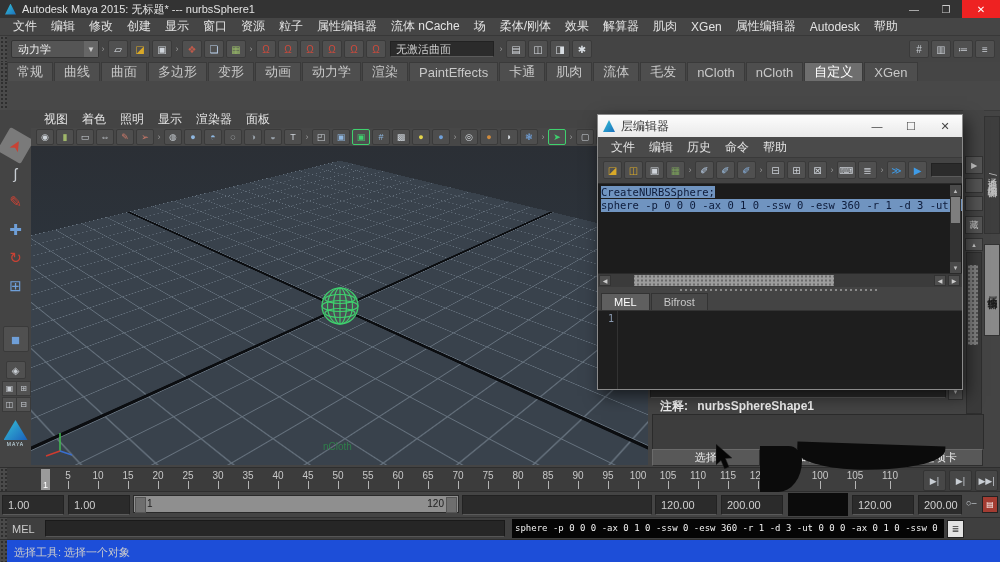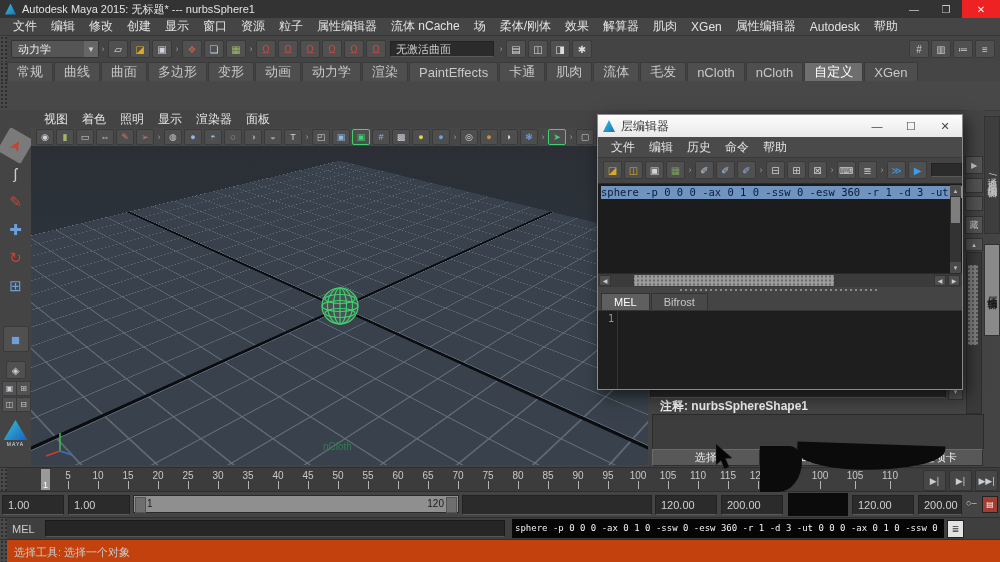--- a/index.html
+++ b/index.html
@@ -142,21 +142,21 @@
       color:#fff;font-size:8px;display:flex;align-items:center;justify-content:center;}
   
   #cmd-row{top:517px;left:0;width:1000px;height:22px;background:#3f3f3f;border-top:1px solid #2f2f2f;box-sizing:border-box;}
   #cmd-label{position:absolute;left:12px;top:5px;font-size:11px;color:#ccc;}
   #cmd-input{position:absolute;left:45px;top:2px;width:460px;height:17px;background:#262626;border:1px solid #1a1a1a;border-bottom-color:#555;box-sizing:border-box;}
   #cmd-result{position:absolute;left:512px;top:1px;width:432px;height:19px;background:#050505;color:#f2f2f2;
       font-family:"DejaVu Sans Mono",monospace;font-size:9px;line-height:19px;padding:0 3px;white-space:nowrap;overflow:hidden;box-sizing:border-box;}
   #cmd-se-toggle{position:absolute;left:947px;top:2px;width:15px;height:16px;background:#e3e3e3;color:#333;
       font-size:9px;display:flex;align-items:center;justify-content:center;border:1px solid #222;}
   
-  #help-row{top:539px;left:0;width:1000px;height:23px;background:#c2410c;border-top:1px solid #2f2f2f;box-sizing:border-box;}
+  #help-row{top:539px;left:0;width:1000px;height:23px;background:#1d4ed8;border-top:1px solid #2f2f2f;box-sizing:border-box;}
   #help-text{position:absolute;left:14px;top:5px;font-size:11px;color:#ccc;}
   .lhandle{position:absolute;left:0;top:0;bottom:0;width:7px;background:radial-gradient(#2e2e2e 1px,transparent 1.2px) 0 0/4px 4px #4a4a4a;}
 </style>
 </head>
 <body>
 
 <div id="app">
 
   <div id="titlebar" class="abs">
     <div id="maya-logo-sm"></div>
@@ -333,21 +333,21 @@
         <line x1="17" y1="24" x2="29" y2="28" stroke="#3a6fd0" stroke-width="1.5"></line>
       </svg>
       <span id="persp-label">nCloth</span>
     </div>
   </div>
 
   <div id="attr-field-sliver" class="abs tfield"></div>
   <div id="attr-spin" class="abs">▾</div>
   <div id="notes-row" class="abs">
     <span>注释:</span>
-    <span style="">nurbsSphereShape1</span>
+    <span style="margin-left:6px">nurbsSphereShape1</span>
   </div>
   <div id="notes-box" class="abs"></div>
   <div id="attr-buttons" class="abs">
       <div class="attr-btn">选择</div>
       <div class="attr-btn">加载属性</div>
       <div class="attr-btn">复制选项卡</div>
     </div>
 
   <div id="right-rail" class="abs">
     <div class="rail-btn" style="top:46px;height:16px;font-size:8px">▶</div>
@@ -397,20 +397,21 @@
         <span class="vsep">›</span>
         <span class="icon" style="color: rgb(201, 206, 212);">⌨</span>
         <span class="icon" style="color: rgb(201, 206, 212);">≣</span>
         <span class="vsep">›</span>
         <span class="icon" style="color: rgb(63, 156, 232);">≫</span>
         <span class="icon" style="color: rgb(63, 156, 232);">▶</span>
         <div class="tfield" id="se-field"></div>
       </div>
     <div id="se-history">
       <div id="se-hist-lines" style="padding:2px 0 0 3px">
+          <div class="hist-line"><span class="sel">CreateNURBSSphere;</span></div>
           <div class="hist-line" style="background: rgb(112, 148, 192); margin-right: 12px;"><span class="sel">sphere -p 0 0 0 -ax 0 1 0 -ssw 0 -esw 360 -r 1 -d 3 -ut 0 -tol 0.0</span></div>
         </div>
       <div id="se-vscroll">
         <div class="sb-arrow" style="top:0">▲</div>
         <div class="thumb"></div>
         <div class="sb-arrow" style="bottom:0">▼</div>
       </div>
     </div>
     <div id="se-hscroll">
       <div class="hs-btn" style="left:1px">◀</div>

